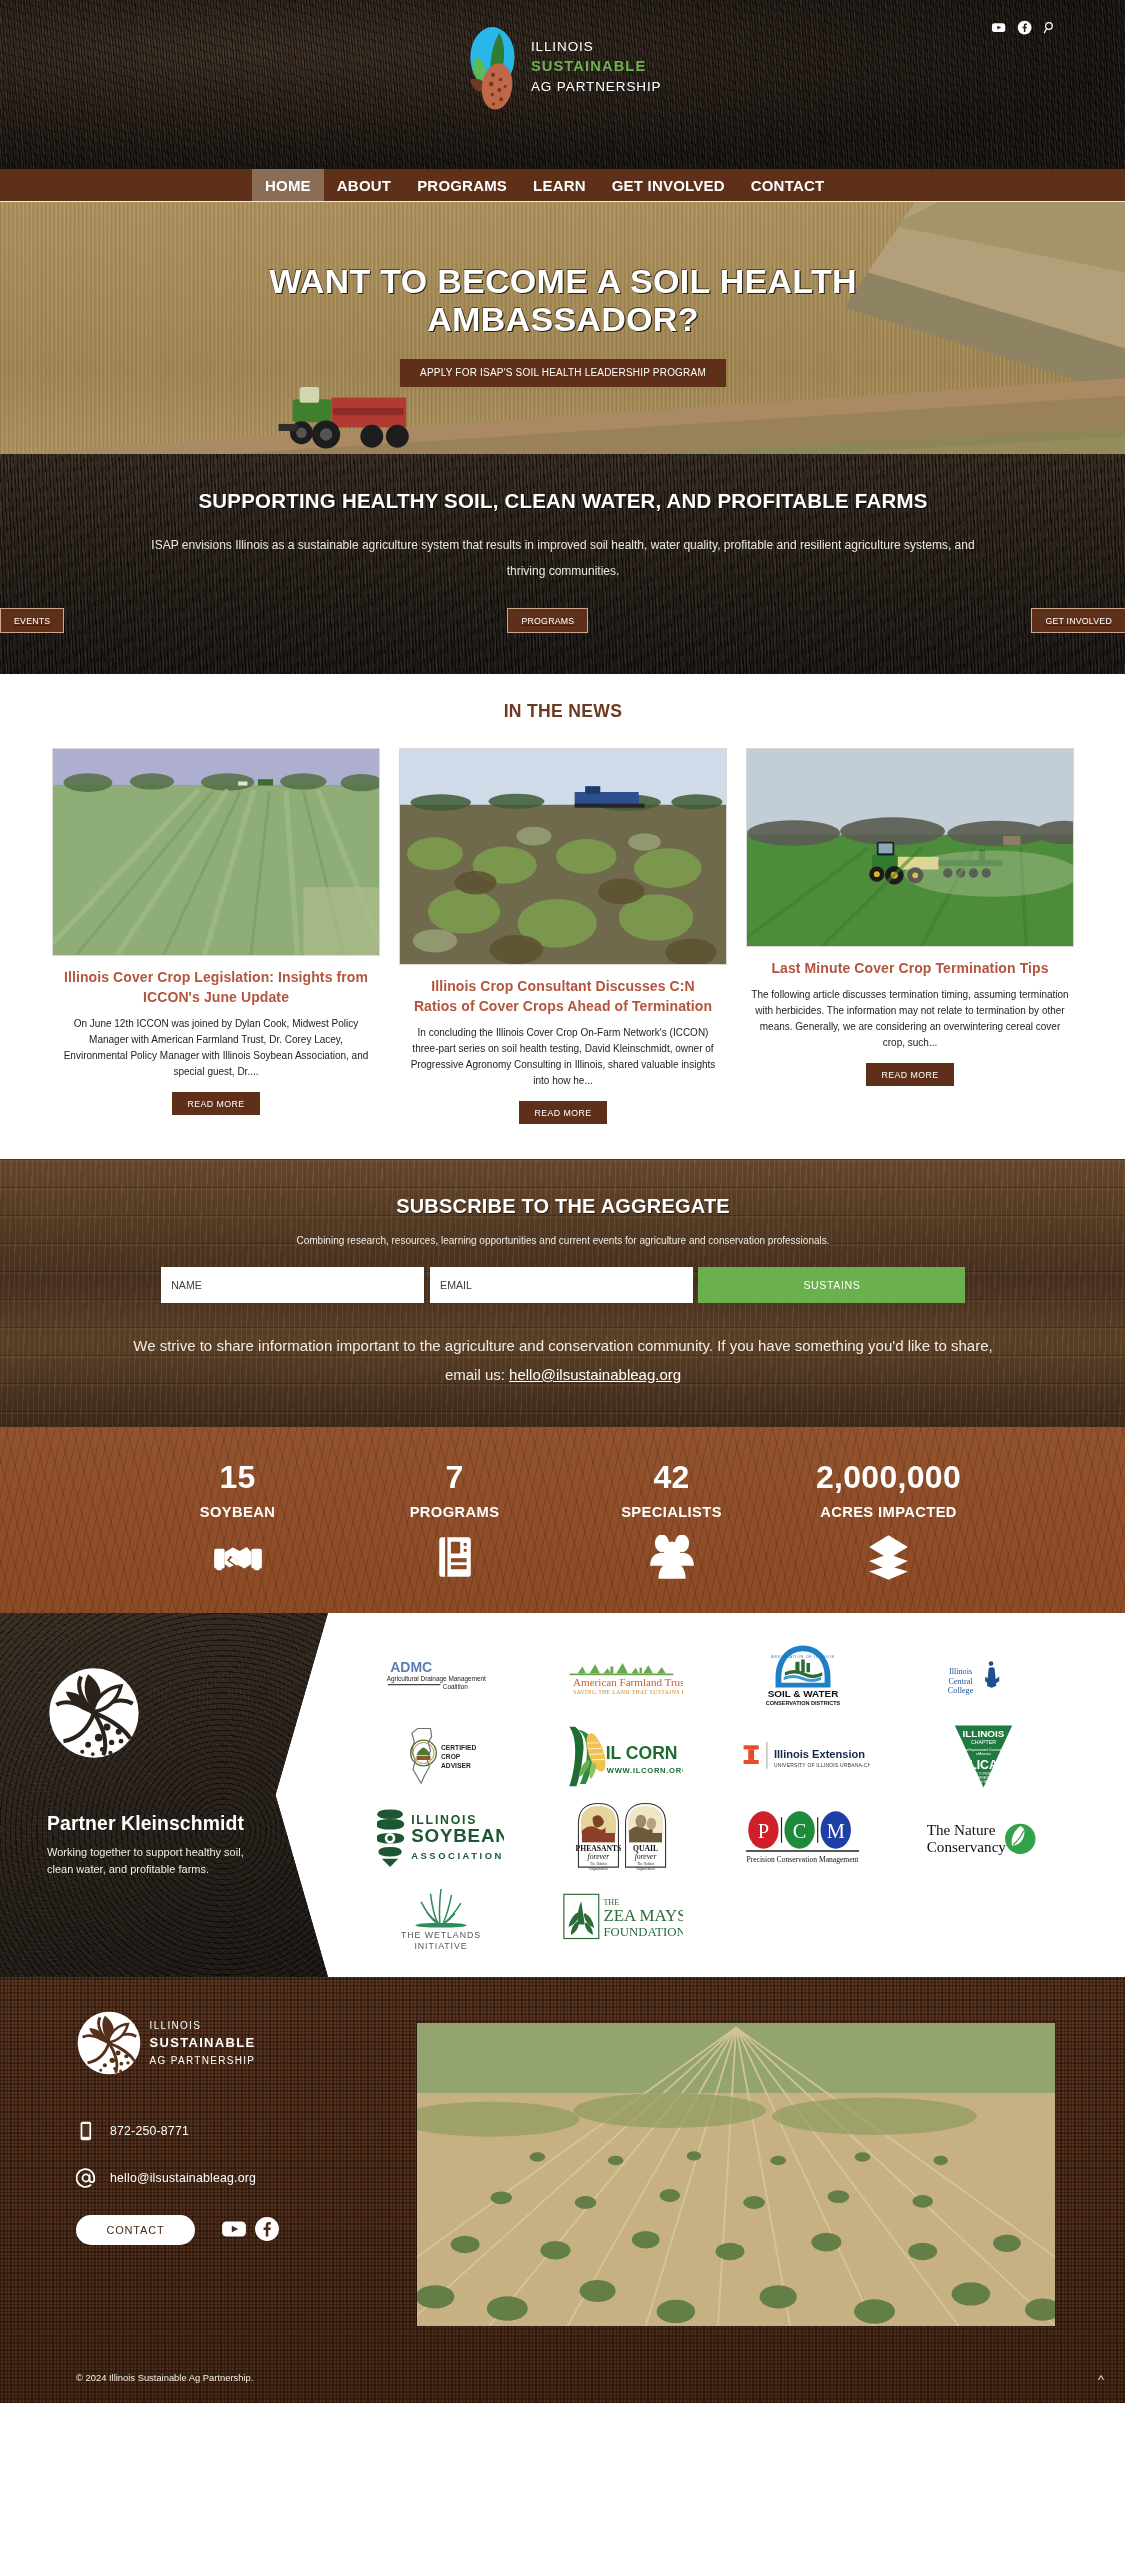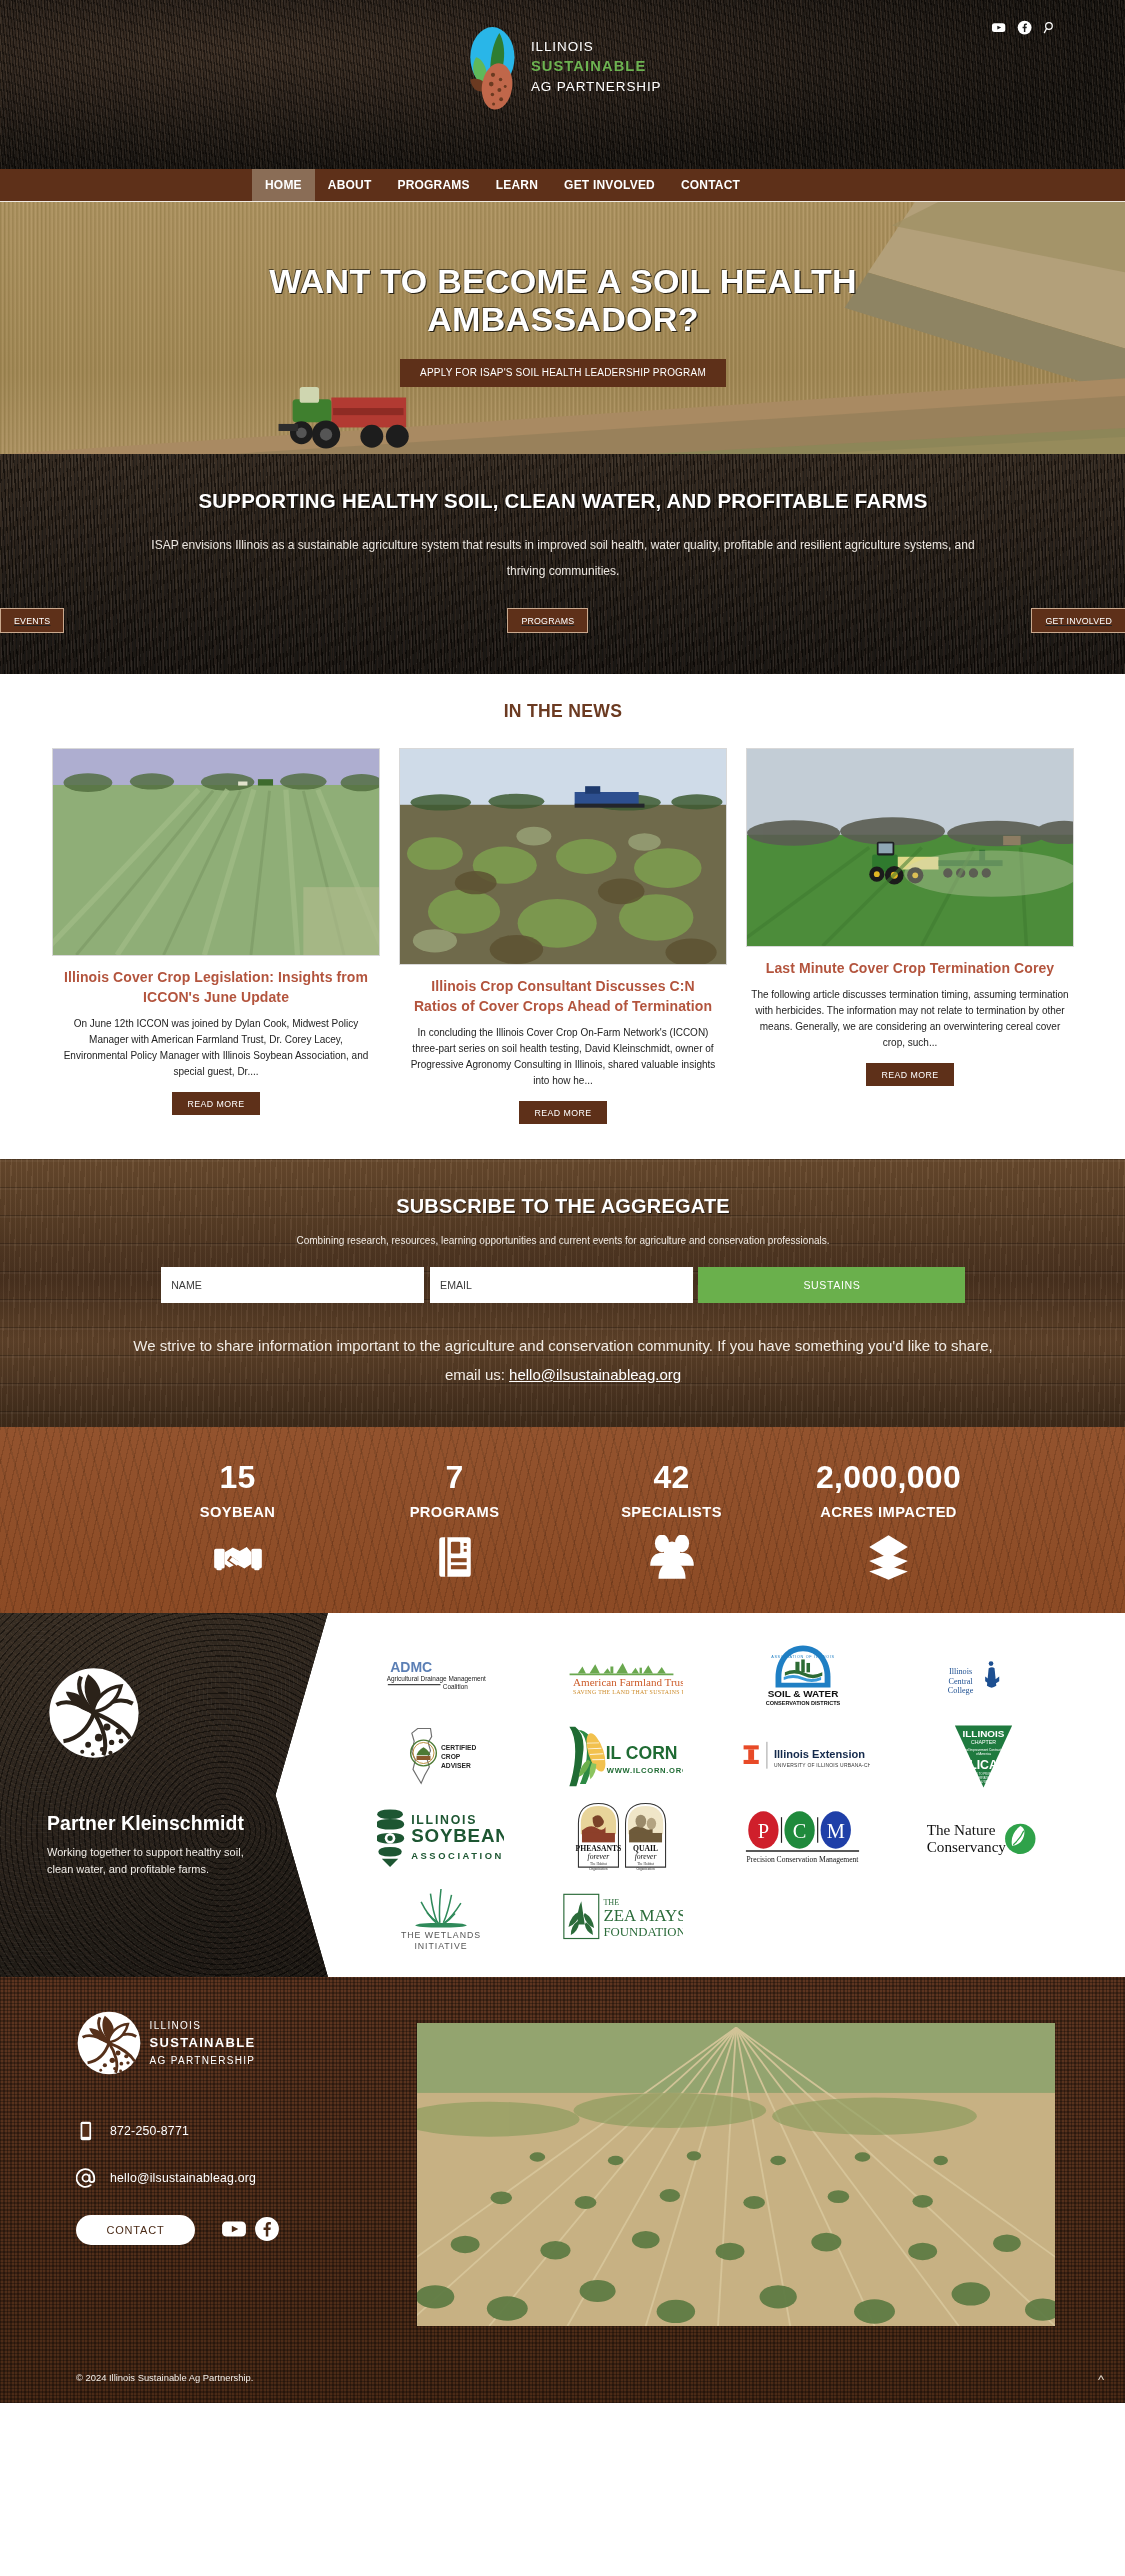--- a/index.html
+++ b/index.html
@@ -61,21 +61,21 @@
     display: flex;
     align-items: stretch;
     position: relative;
     border-bottom: 1.2px solid #efe9e2;
   }
   .nav-inner { display: flex; align-items: stretch; margin-left: 252px; }
   .nav-item {
     display: flex; align-items: center;
     padding: 12px 13px;
     color: #fff;
-    font-size: 12px;
+    font-size: 15px;
     font-weight: 700;
     letter-spacing: 0.2px;
     text-decoration: none;
     cursor: pointer;
   }
   .nav-item.active { background: #8a6d56; }
 
   
   .hero {
     position: relative;
@@ -632,21 +632,21 @@
           </g>
           <g stroke="#3f7a30" stroke-width="6" opacity="0.55">
             <path d="M-20 340 L210 170"></path>
               <path d="M130 340 L300 170"></path>
               <path d="M300 340 L390 170"></path>
               <path d="M480 340 L470 170"></path>
           </g>
           <ellipse cx="420" cy="215" rx="150" ry="40" fill="#cdd2b4" opacity="0.35"></ellipse>
         </svg>
       </div>
-      <h3 class="news-title">Last Minute Cover Crop Termination Corey</h3>
+      <h3 class="news-title">Last Minute Cover Crop Termination Tips</h3>
       <p class="news-excerpt">The following article discusses termination timing, assuming termination with herbicides. The information may not relate to termination by other means. Generally, we are considering an overwintering cereal cover crop, such...</p>
       <button class="read-more">READ MORE</button>
     </article>
 
   </div>
 </section>
 
 <section class="subscribe">
   <h2>SUBSCRIBE TO THE AGGREGATE</h2>
   <p class="sub-lead">Combining research, resources, learning opportunities and current events for agriculture and conservation professionals.</p>

